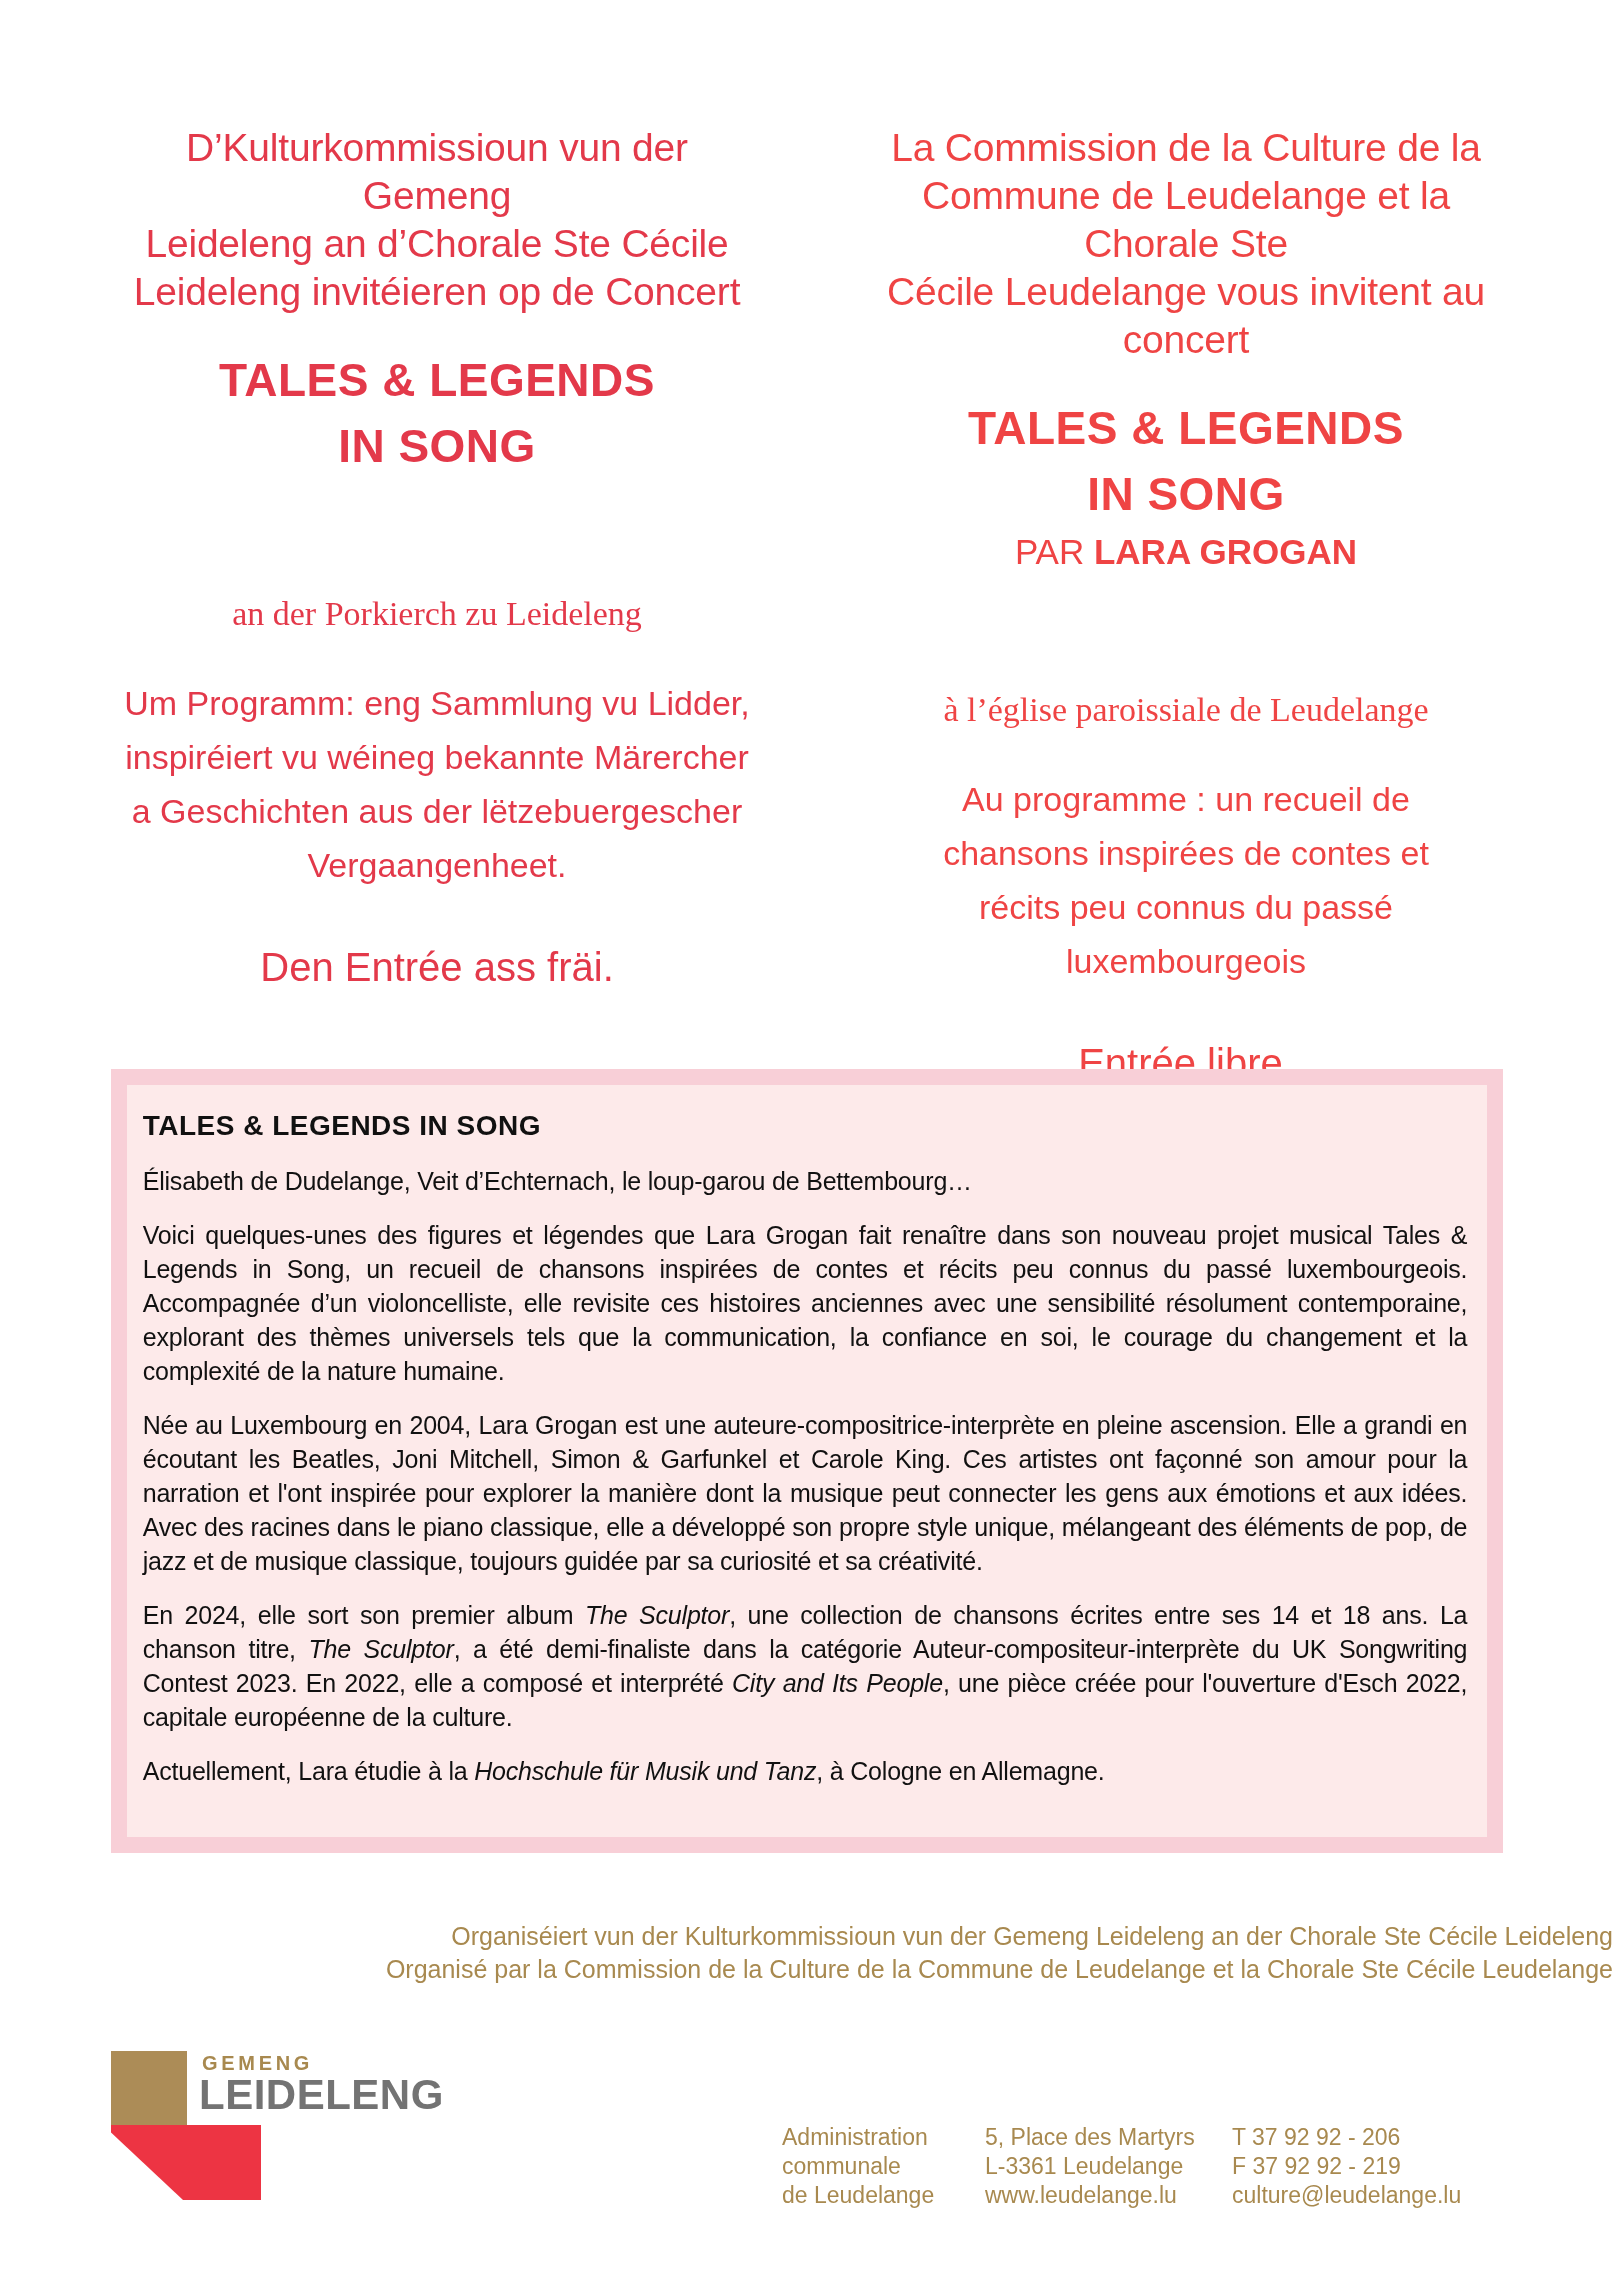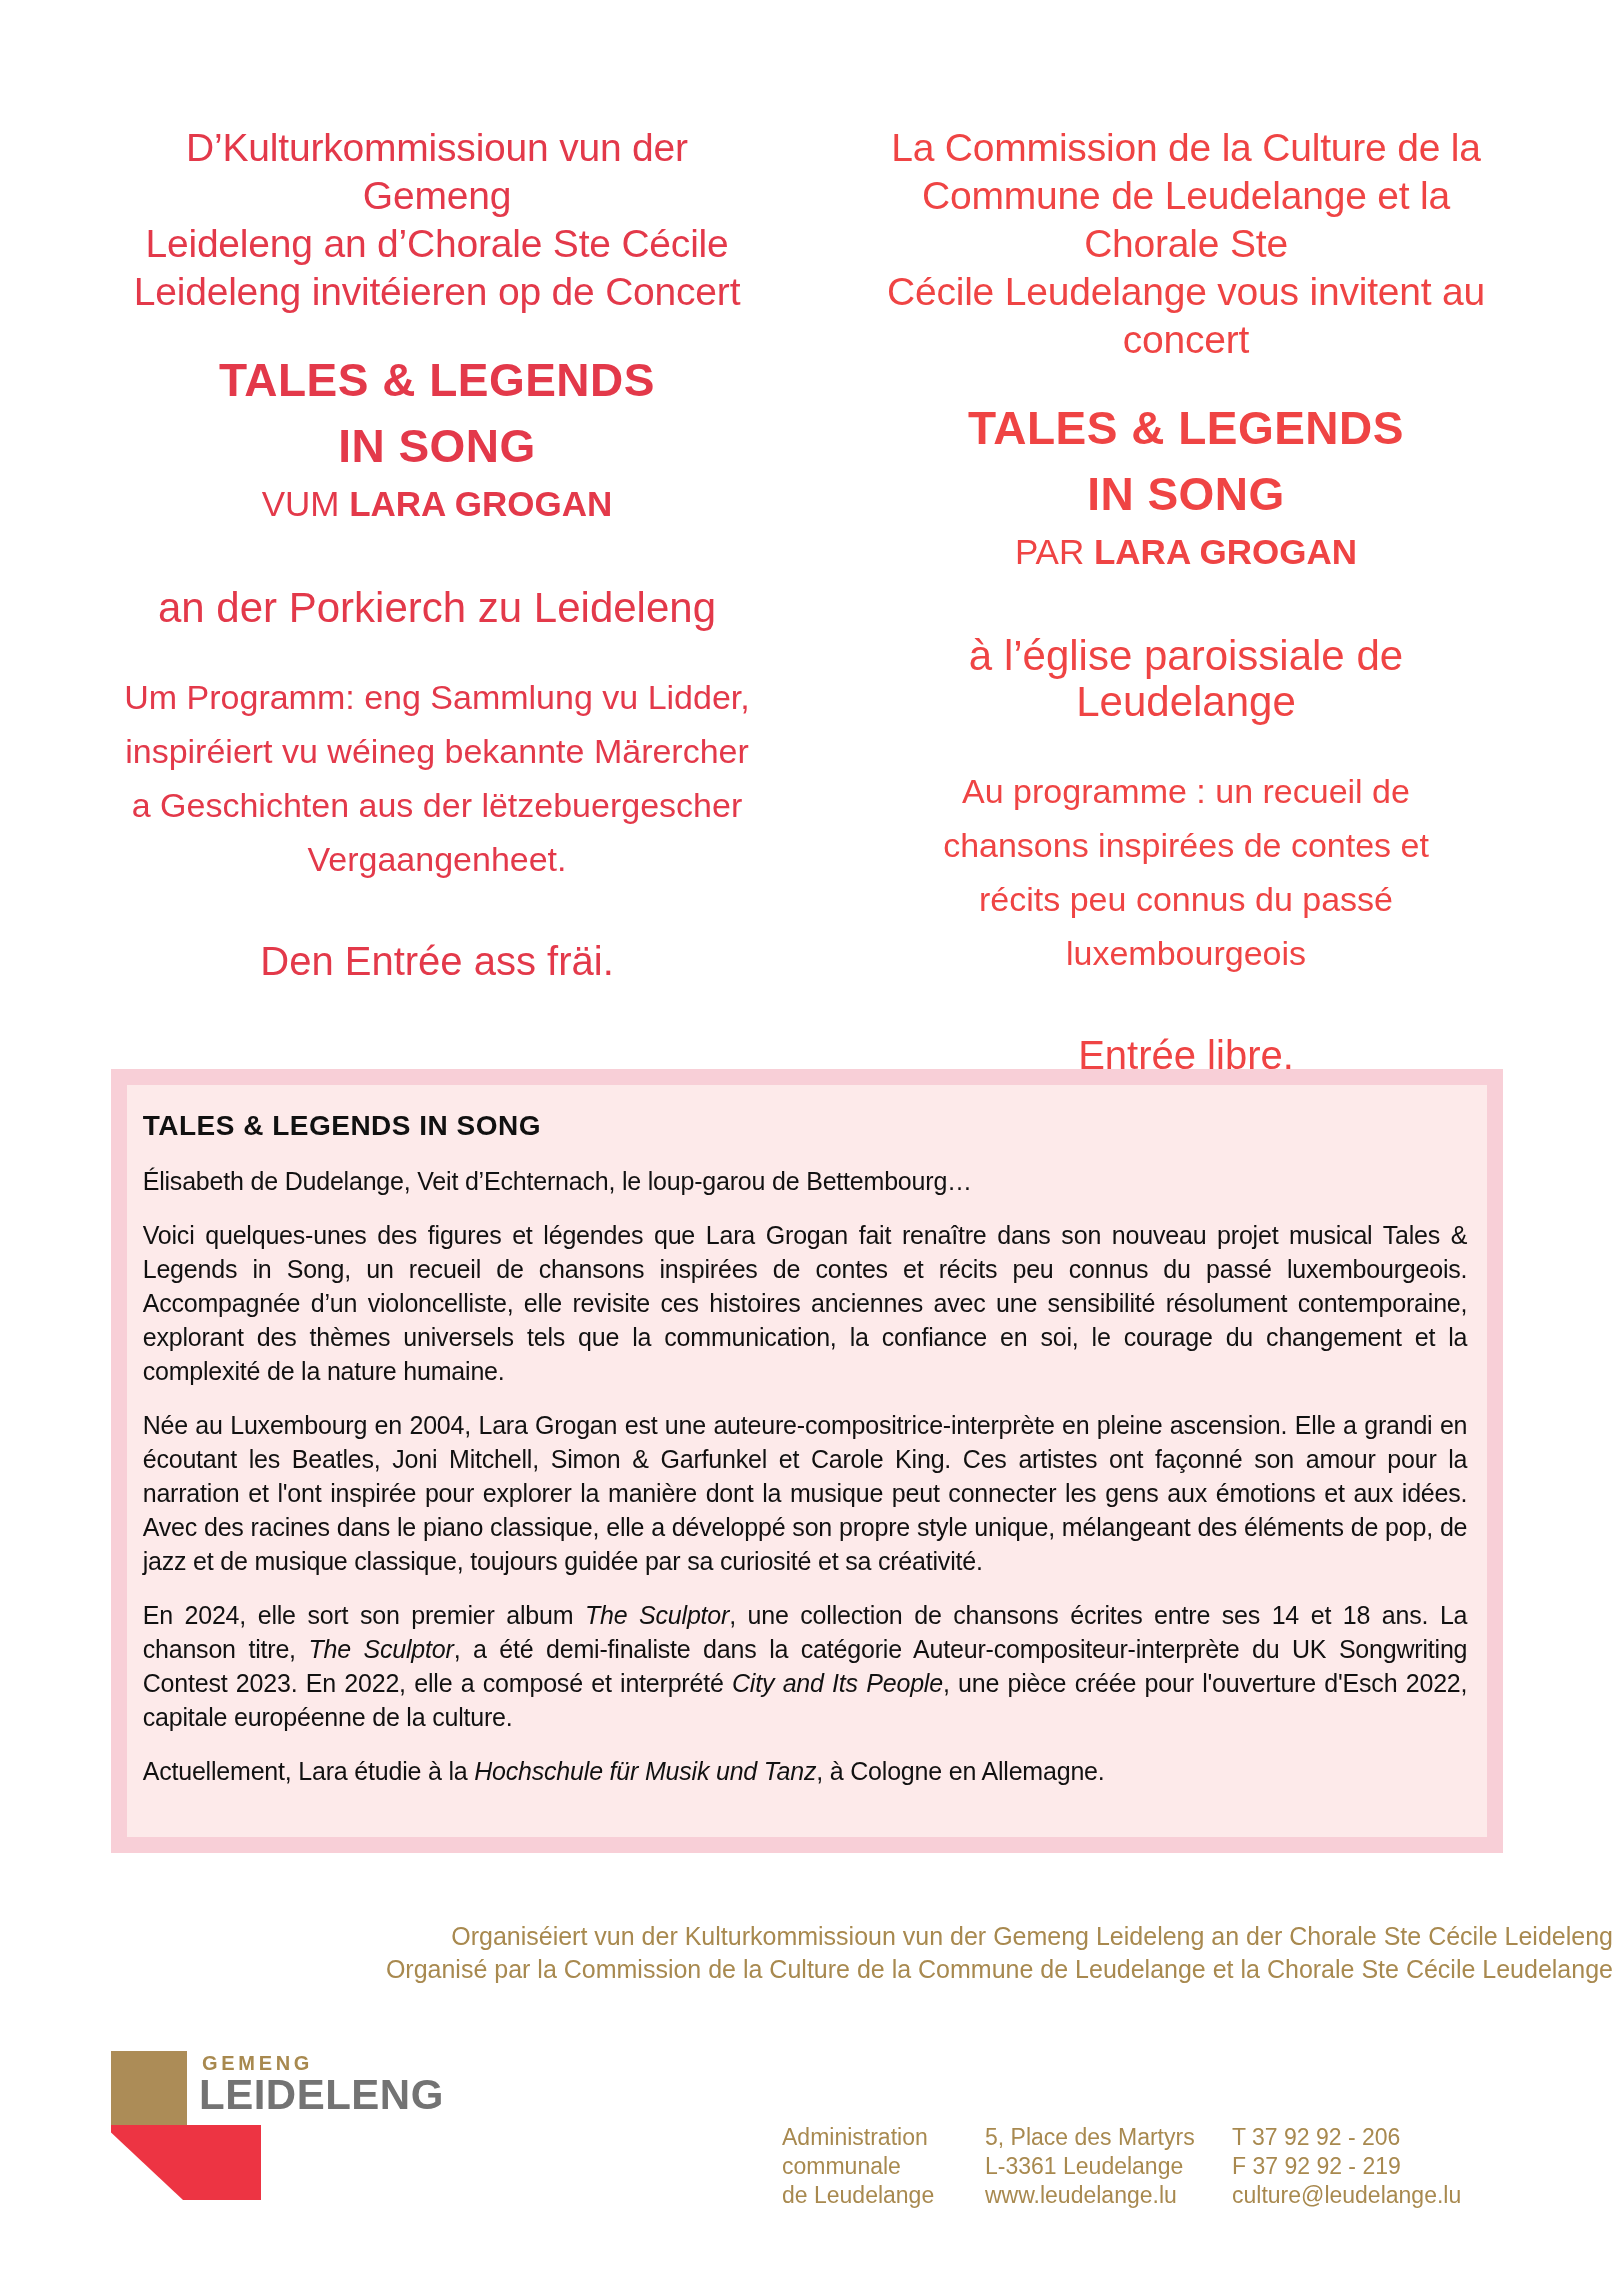--- a/index.html
+++ b/index.html
@@ -11,21 +11,21 @@
     overflow:hidden;
   }
   
   .col{position:absolute;top:124px;width:652px;text-align:center;}
   .col-left{left:111px;color:#e3394a;}
   .col-right{left:860px;color:#ef4444;}
   .intro{font-size:39px;line-height:48px;white-space:pre-line;letter-spacing:-0.2px;}
   .title{margin-top:31px;font-size:46px;line-height:66px;font-weight:bold;letter-spacing:0.5px;white-space:pre-line;}
   .byline{margin-top:1.8px;font-size:35px;line-height:46px;}
   .byline .name{font-weight:bold;}
-  .venue{margin-top:58px;font-size:42px;line-height:46px;}
+  .venue{margin-top:112px;font-size:34px;line-height:46px;font-family:Liberation Serif, serif;}
   .program{margin-top:39px;font-size:34px;line-height:54px;white-space:pre-line;}
   .entry{margin-top:52px;font-size:40px;line-height:46px;}
   
   .info-box{
     position:absolute;left:111px;top:1069px;
     width:1392px;height:784px;box-sizing:border-box;
     background:#fdeaea;border:16.6px solid #f8cfd7;
     padding:22px 15.7px 0 15.7px;overflow:hidden;
     color:#111111;
   }
@@ -59,21 +59,20 @@
 <body>
 
 <div class="page">
 
   <div class="col col-left">
     <div class="intro">D’Kulturkommissioun vun der Gemeng
 Leideleng an d’Chorale Ste Cécile
 Leideleng invitéieren op de Concert</div>
     <div class="title">TALES &amp; LEGENDS
 IN SONG</div>
-    <div class="byline"><span>VUM </span><span class="name">LARA GROGAN</span></div>
     <div class="venue">an der Porkierch zu Leideleng</div>
     <div class="program">Um Programm: eng Sammlung vu Lidder,
 inspiréiert vu wéineg bekannte Märercher
 a Geschichten aus der lëtzebuergescher
 Vergaangenheet.</div>
     <div class="entry">Den Entrée ass fräi.</div>
   </div>
 
   <div class="col col-right">
     <div class="intro">La Commission de la Culture de la

